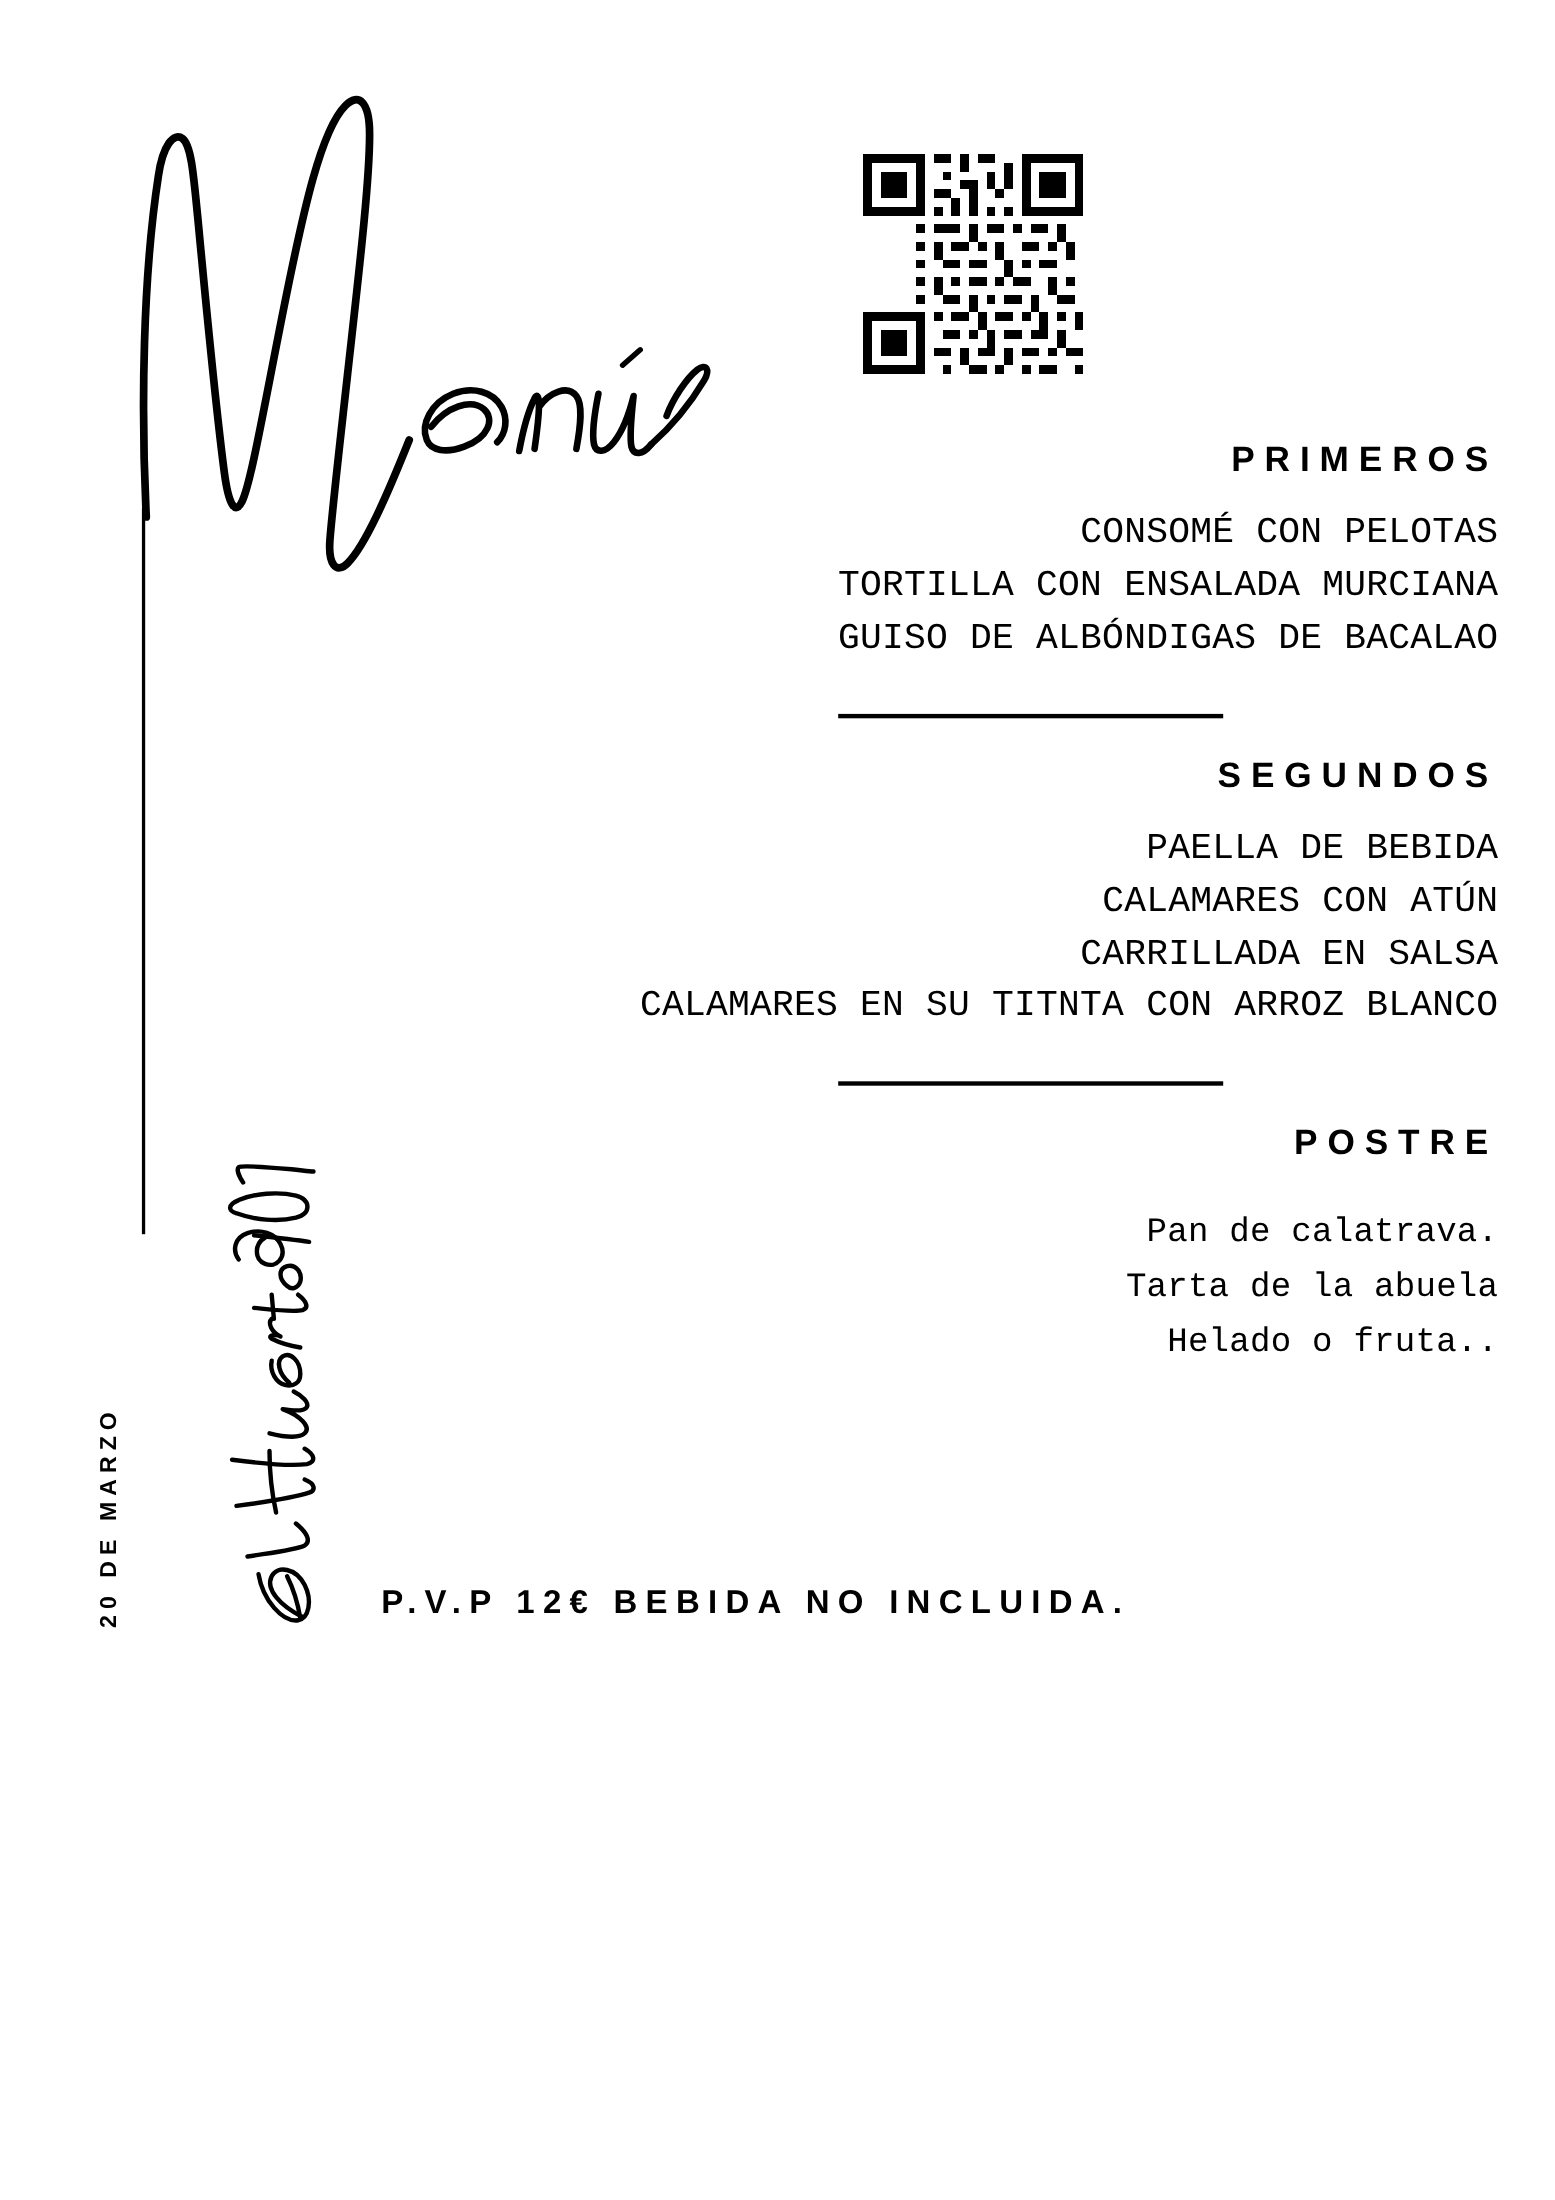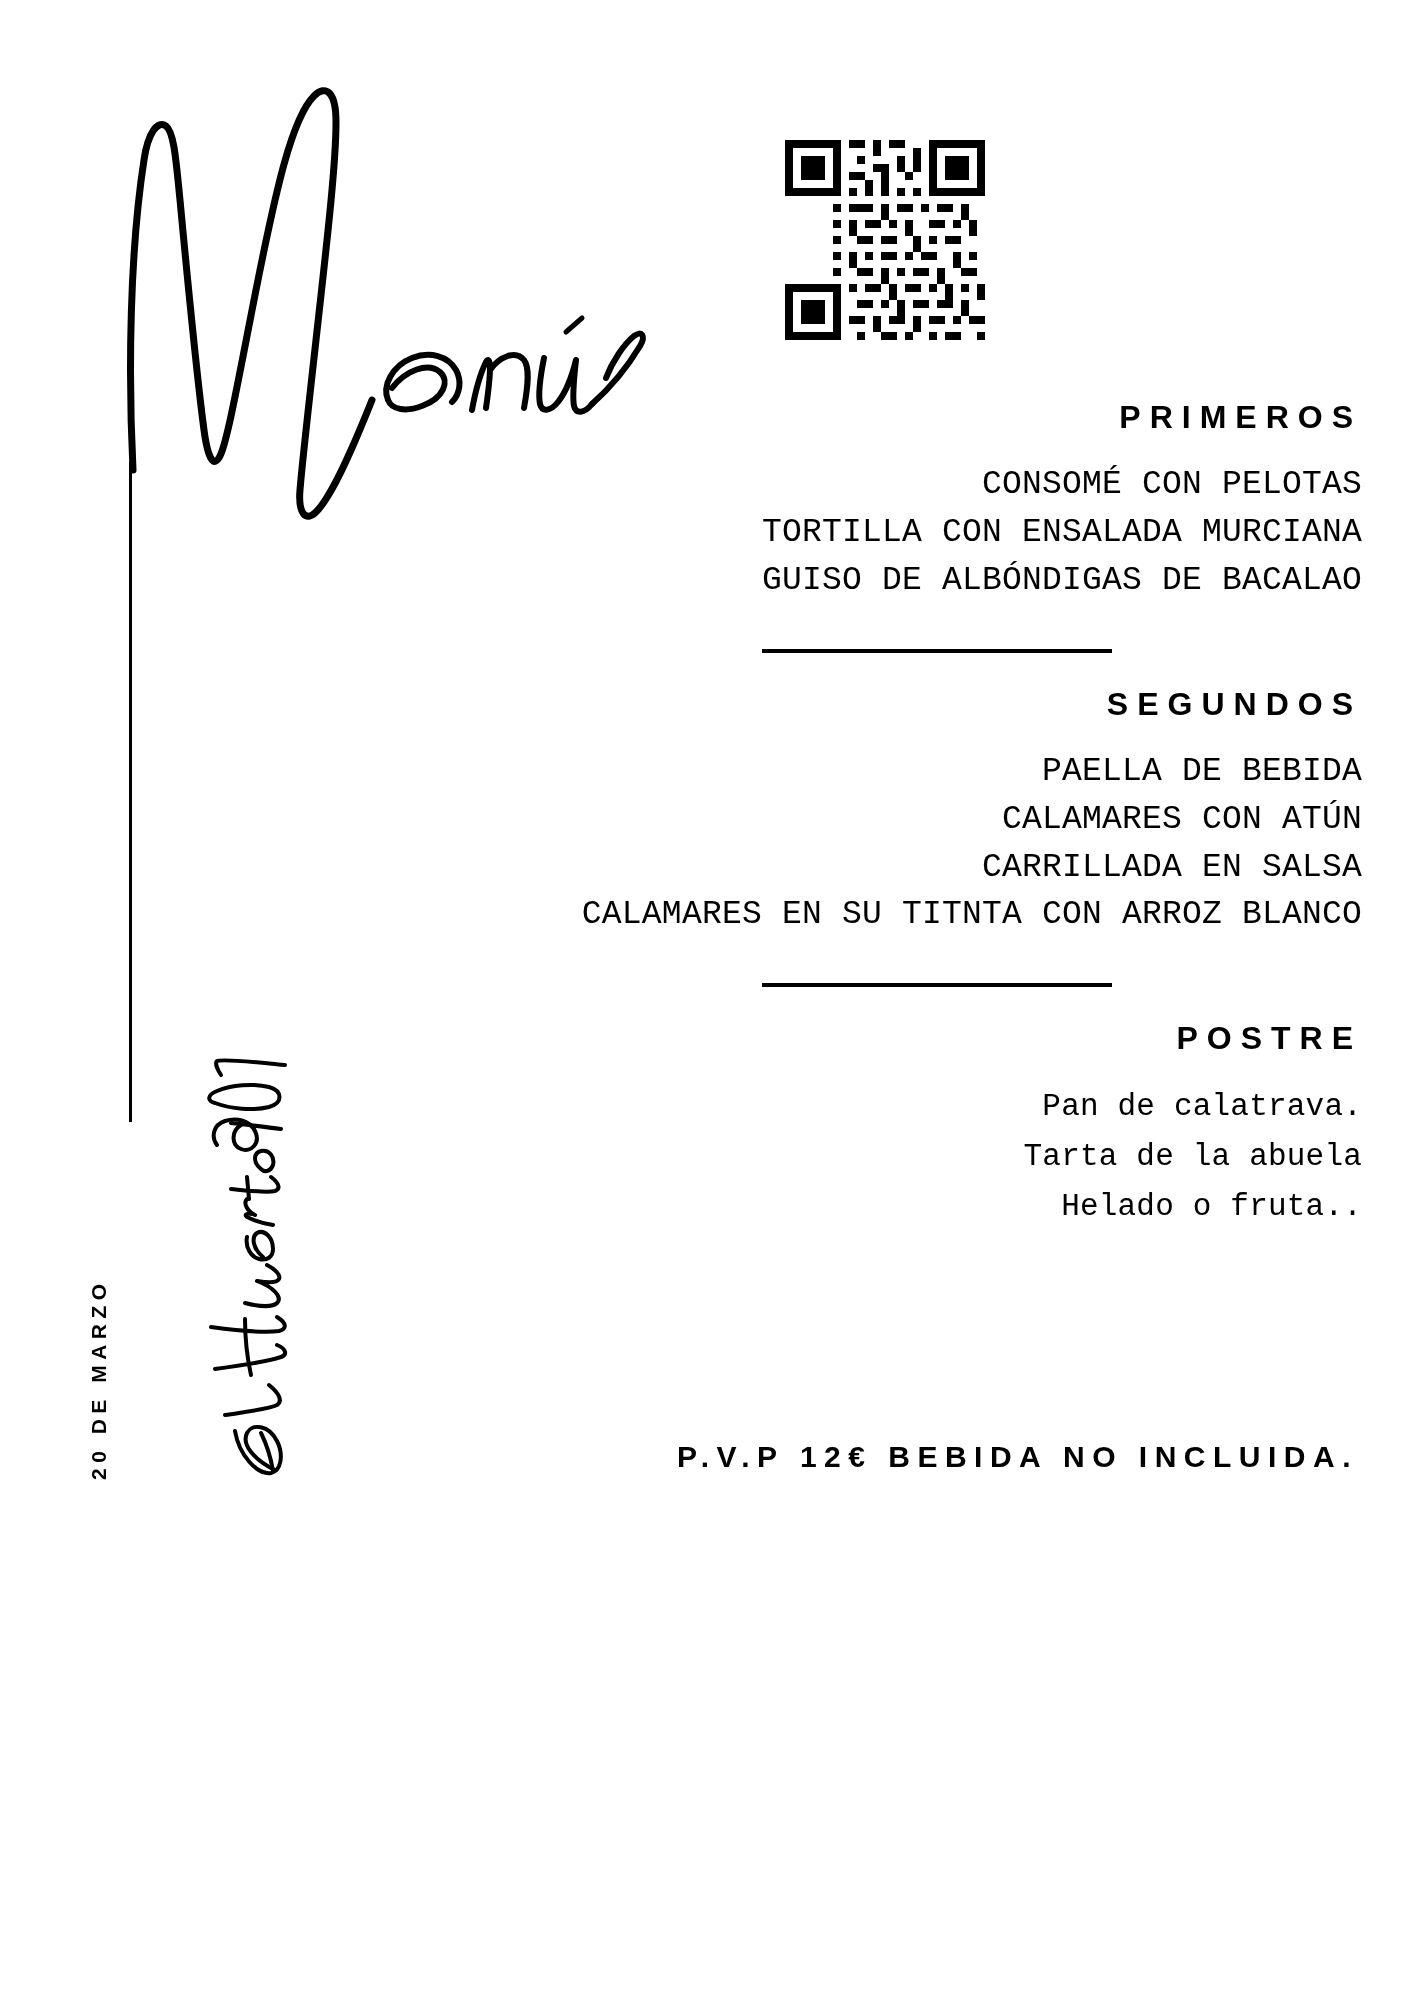--- a/index.html
+++ b/index.html
@@ -124,33 +124,33 @@
   .divider {
     height: 4px;
     background: #000;
     width: 350px;
     margin: 44px 0 34px auto;
     margin-right: 250px;
   }
 
   .block-primeros { margin-top: 0; }
   .block-segundos .course-items { margin-top: 22px; }
-  .block-postre .course-items { margin-top: 26px; }
+  .block-postre .course-items { margin-top: 40px; }
   .block-postre .course-items li {
     font-size: 31px;
     line-height: 1.6;
   }
 
   
   .footer-price {
     position: absolute;
     left: 16px;
     right: 56px;
     top: 1440px;
-    text-align: right;
+    text-align: center;
     font-size: 30px;
     font-weight: 700;
     letter-spacing: 7.5px;
   }
 </style>
 </head>
 <body>
 
 <div class="page">
 

